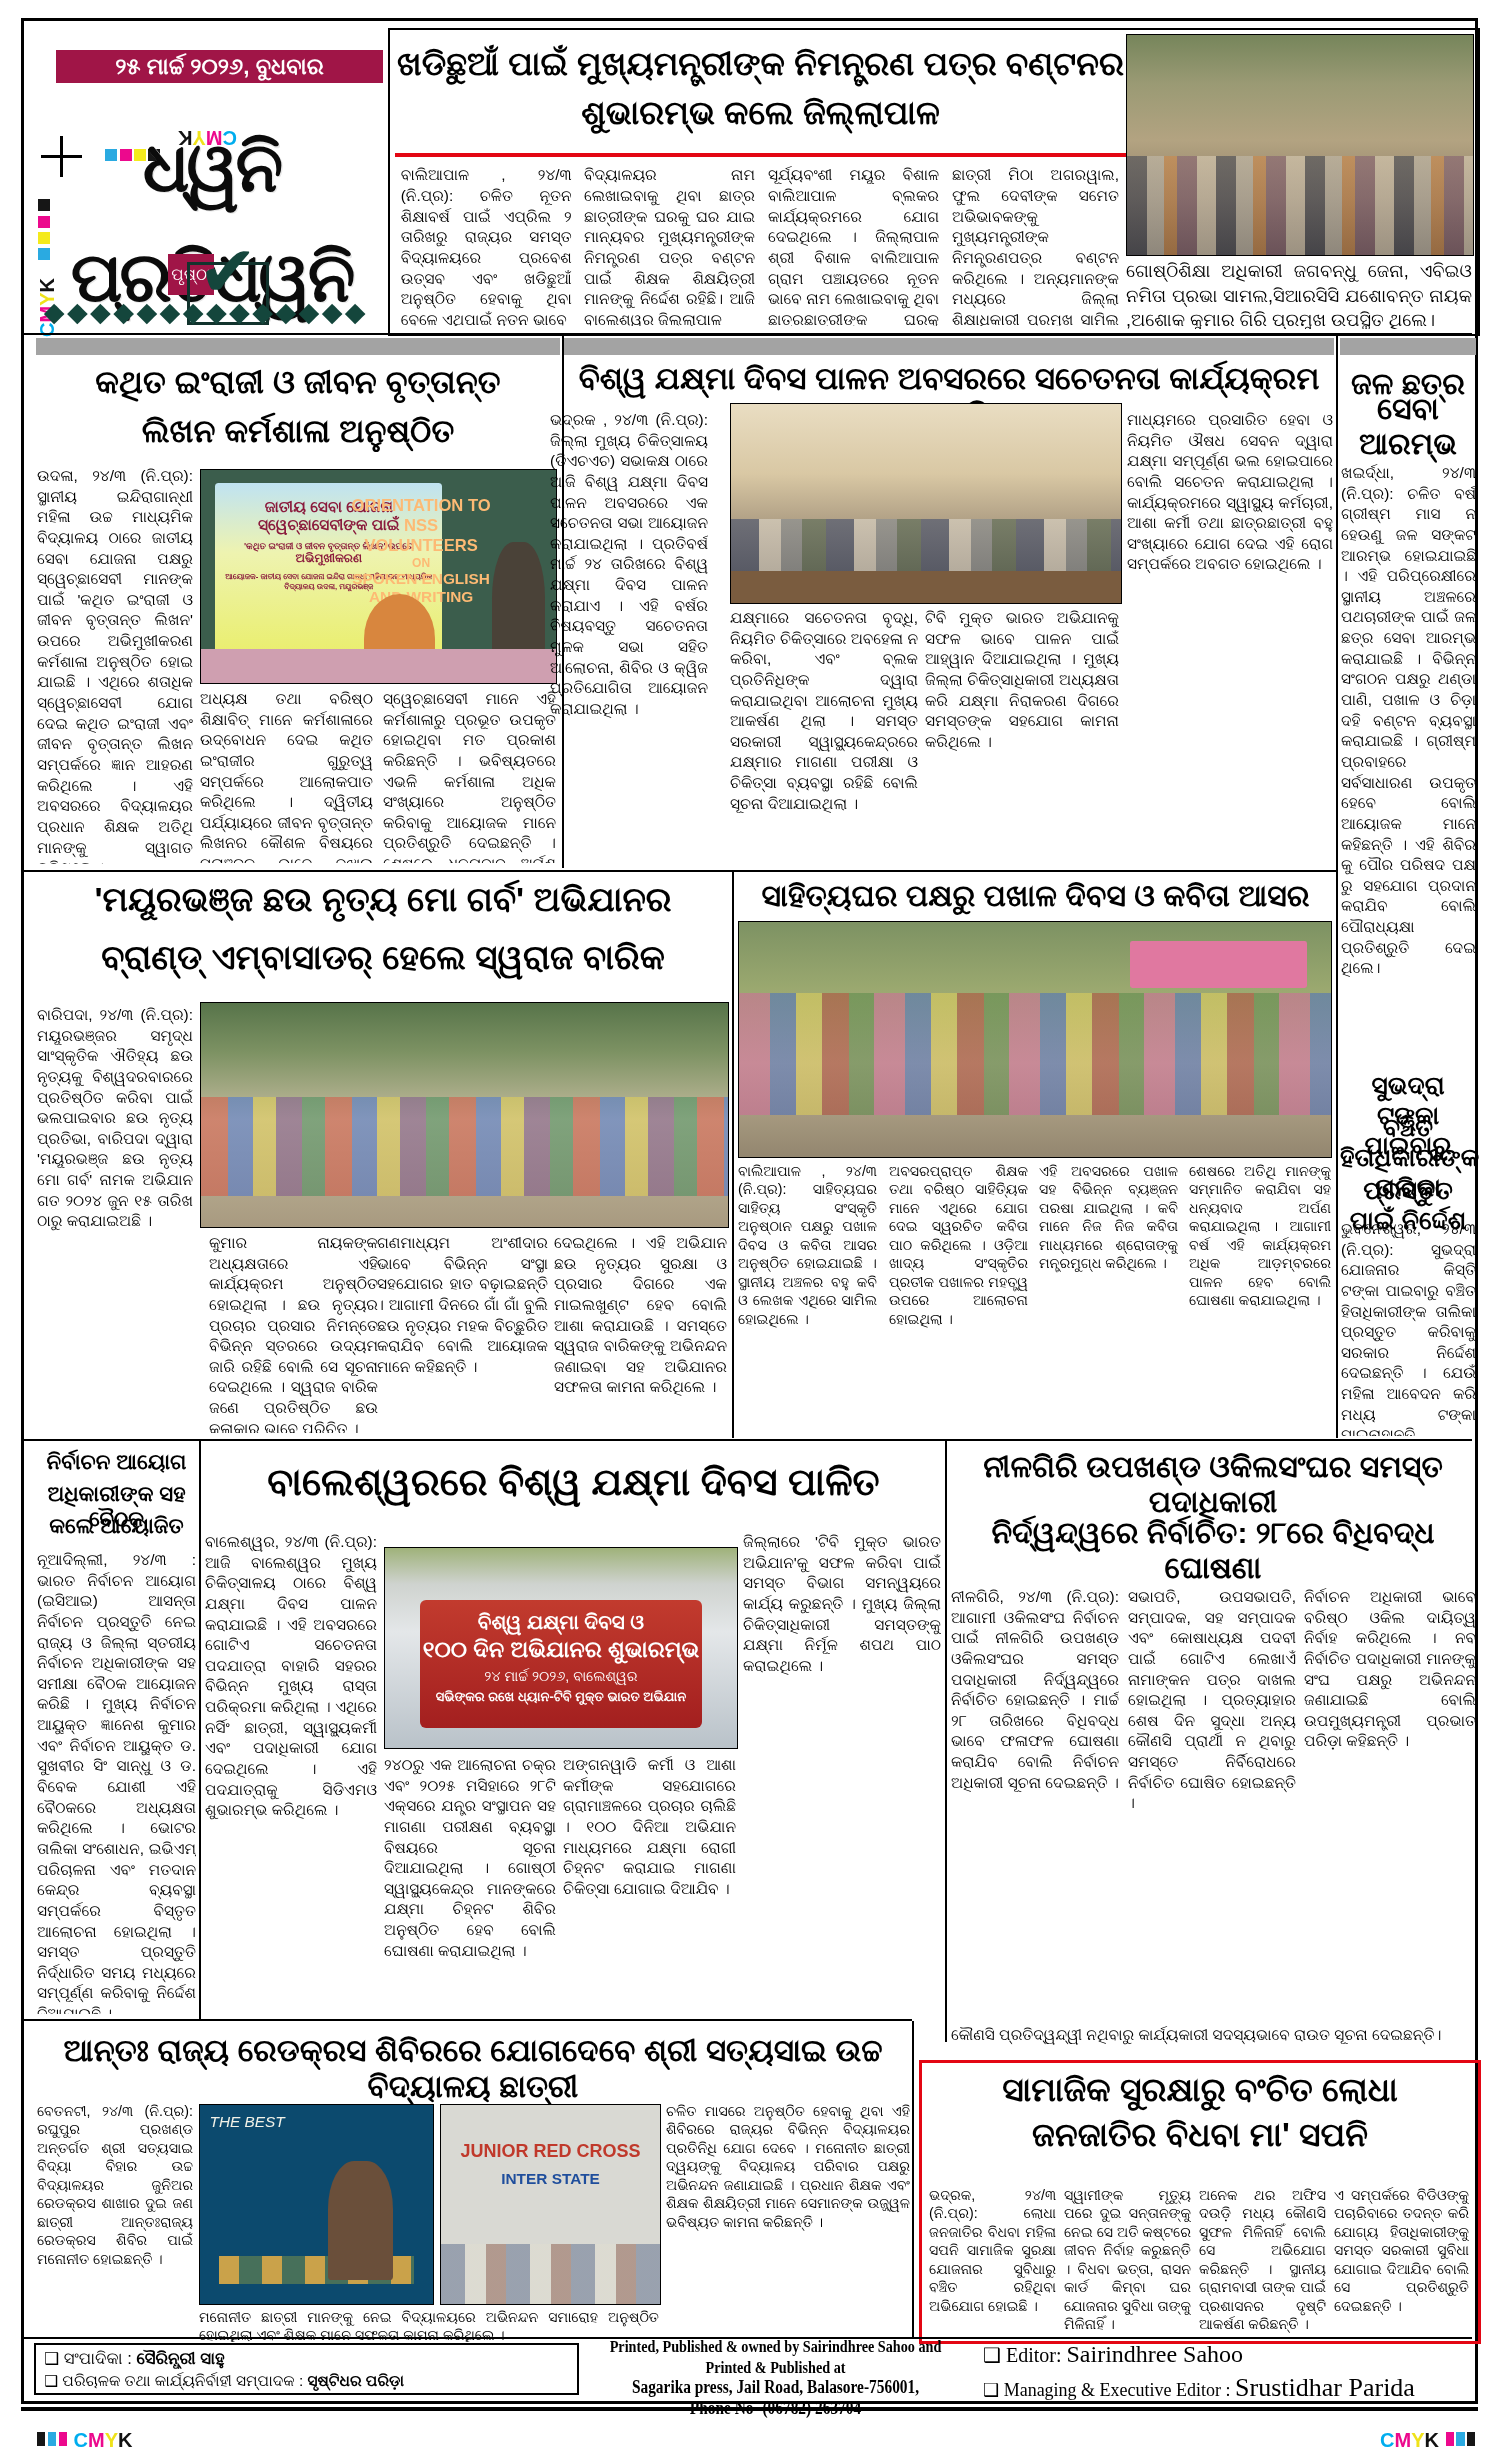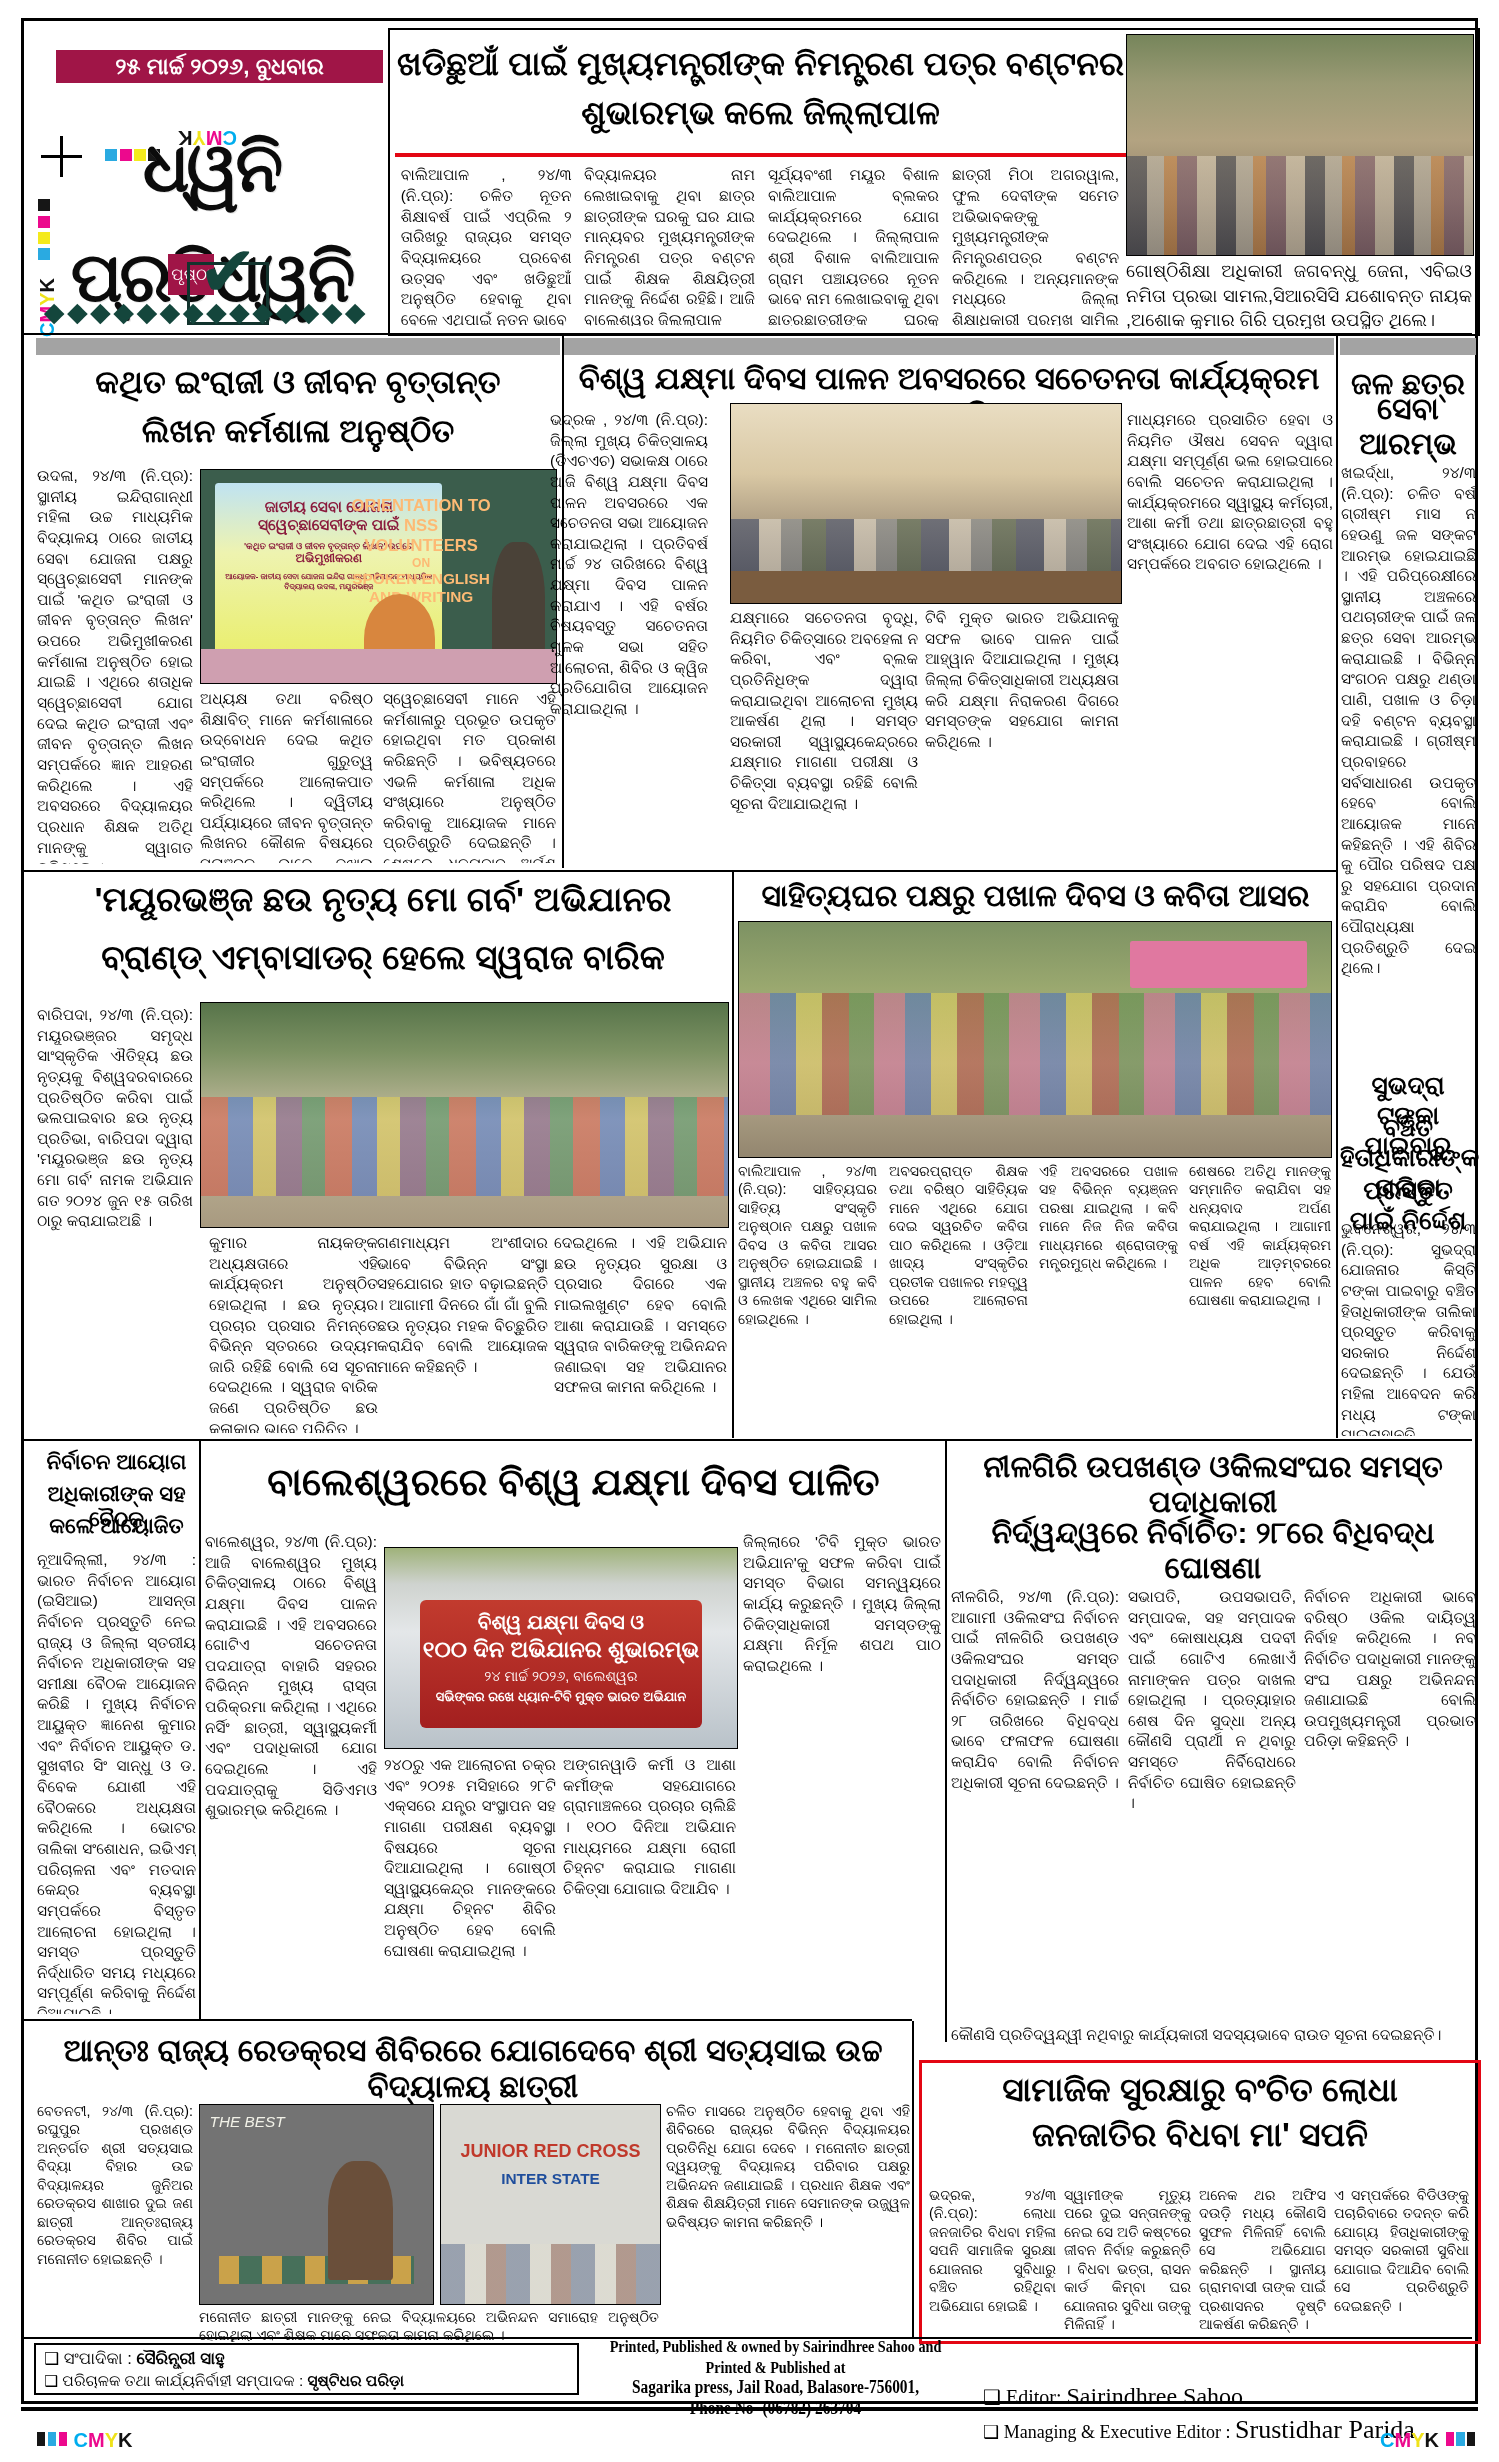--- a/index.html
+++ b/index.html
@@ -170,21 +170,21 @@
   <div class="abs hl" style="left:950px;top:1516px;width:526px;font-size:30px;">ନିର୍ଦ୍ୱନ୍ଦ୍ୱରେ ନିର୍ବାଚିତ: ୨୮ରେ ବିଧିବଦ୍ଧ ଘୋଷଣା</div>
   <div class="abs col" style="left:951px;top:1587px;width:168px;height:431px;">ନୀଳଗିରି, ୨୪/୩ (ନି.ପ୍ର): ଆଗାମୀ ଓକିଲସଂଘ ନିର୍ବାଚନ ପାଇଁ ନୀଳଗିରି ଉପଖଣ୍ଡ ଓକିଲସଂଘର ସମସ୍ତ ପଦାଧିକାରୀ ନିର୍ଦ୍ୱନ୍ଦ୍ୱରେ ନିର୍ବାଚିତ ହୋଇଛନ୍ତି । ମାର୍ଚ୍ଚ ୨୮ ତାରିଖରେ ବିଧିବଦ୍ଧ ଭାବେ ଫଳାଫଳ ଘୋଷଣା କରାଯିବ ବୋଲି ନିର୍ବାଚନ ଅଧିକାରୀ ସୂଚନା ଦେଇଛନ୍ତି ।</div>
   <div class="abs col" style="left:1128px;top:1587px;width:168px;height:431px;">ସଭାପତି, ଉପସଭାପତି, ସମ୍ପାଦକ, ସହ ସମ୍ପାଦକ ଏବଂ କୋଷାଧ୍ୟକ୍ଷ ପଦବୀ ପାଇଁ ଗୋଟିଏ ଲେଖାଏଁ ନାମାଙ୍କନ ପତ୍ର ଦାଖଲ ହୋଇଥିଲା । ପ୍ରତ୍ୟାହାର ଶେଷ ଦିନ ସୁଦ୍ଧା ଅନ୍ୟ କୌଣସି ପ୍ରାର୍ଥୀ ନ ଥିବାରୁ ସମସ୍ତେ ନିର୍ବିରୋଧରେ ନିର୍ବାଚିତ ଘୋଷିତ ହୋଇଛନ୍ତି ।</div>
   <div class="abs col" style="left:1304px;top:1587px;width:172px;height:431px;">ନିର୍ବାଚନ ଅଧିକାରୀ ଭାବେ ବରିଷ୍ଠ ଓକିଲ ଦାୟିତ୍ୱ ନିର୍ବାହ କରିଥିଲେ । ନବ ନିର୍ବାଚିତ ପଦାଧିକାରୀ ମାନଙ୍କୁ ସଂଘ ପକ୍ଷରୁ ଅଭିନନ୍ଦନ ଜଣାଯାଇଛି ବୋଲି ଉପମୁଖ୍ୟମନ୍ତ୍ରୀ ପ୍ରଭାତ ପରିଡ଼ା କହିଛନ୍ତି ।</div>
   <div class="abs col" style="left:951px;top:2025px;width:525px;height:26px;white-space:nowrap;overflow:hidden;">କୌଣସି ପ୍ରତିଦ୍ୱନ୍ଦ୍ୱୀ ନଥିବାରୁ କାର୍ଯ୍ୟକାରୀ ସଦସ୍ୟଭାବେ ରାଉତ ସୂଚନା ଦେଇଛନ୍ତି।</div>
 
   <div class="abs hrule" style="left:21.3px;top:2019px;width:891px;height:1.8px;"></div>
 
   <div class="abs hl" style="left:36px;top:2033px;width:874px;font-size:31px;">ଆନ୍ତଃ ରାଜ୍ୟ ରେଡକ୍ରସ ଶିବିରରେ ଯୋଗଦେବେ ଶ୍ରୀ ସତ୍ୟସାଇ ଉଚ୍ଚ ବିଦ୍ୟାଳୟ ଛାତ୍ରୀ</div>
   <div class="abs col-sm" style="left:37px;top:2102px;width:156px;height:239px;">ବେତନଟୀ, ୨୪/୩ (ନି.ପ୍ର): ରଘୁପୁର ପ୍ରଖଣ୍ଡ ଅନ୍ତର୍ଗତ ଶ୍ରୀ ସତ୍ୟସାଇ ବିଦ୍ୟା ବିହାର ଉଚ୍ଚ ବିଦ୍ୟାଳୟର ଜୁନିଅର ରେଡକ୍ରସ ଶାଖାର ଦୁଇ ଜଣ ଛାତ୍ରୀ ଆନ୍ତଃରାଜ୍ୟ ରେଡକ୍ରସ ଶିବିର ପାଇଁ ମନୋନୀତ ହୋଇଛନ୍ତି ।</div>
-  <div class="abs photo" style="left:199px;top:2104px;width:233px;height:199px;background:#737373;">
+  <div class="abs photo" style="left:199px;top:2104px;width:233px;height:199px;background:#0c4a6e;">
     <div style="color:#f2f2e8;font-size:15.4px;font-style:italic;margin:8.3px 0 0 9.5px;">THE BEST</div>
     <div class="abs" style="left:8%;bottom:10%;width:84%;height:14%;background:repeating-linear-gradient(90deg,#caa24a 0 20px,#47705a 20px 43px);"></div>
     <div class="abs" style="left:55%;top:28%;width:65px;height:60%;background:#6a4f3a;border-radius:40% 40% 3.6px 3.6px;"></div>
   </div>
   <div class="abs photo" style="left:440px;top:2104px;width:219px;height:199px;background:#d9d9d3;text-align:center;">
     <div style="color:#c0392b;font-size:18px;font-weight:bold;margin-top:36px;">JUNIOR RED CROSS</div>
     <div style="color:#1f4e9c;font-size:15.4px;font-weight:bold;margin-top:8.3px;">INTER STATE</div>
     <div class="abs" style="left:0;bottom:0;width:100%;height:30%;opacity:.5;background:repeating-linear-gradient(90deg,#5a6a8a 0 24px,#e0ddd0 24px 45px,#8a5a4a 45px 65px);"></div>
   </div>
   <div class="abs col-sm" style="left:666px;top:2102px;width:244px;height:239px;">ଚଳିତ ମାସରେ ଅନୁଷ୍ଠିତ ହେବାକୁ ଥିବା ଏହି ଶିବିରରେ ରାଜ୍ୟର ବିଭିନ୍ନ ବିଦ୍ୟାଳୟର ପ୍ରତିନିଧି ଯୋଗ ଦେବେ । ମନୋନୀତ ଛାତ୍ରୀ ଦ୍ୱୟଙ୍କୁ ବିଦ୍ୟାଳୟ ପରିବାର ପକ୍ଷରୁ ଅଭିନନ୍ଦନ ଜଣାଯାଇଛି । ପ୍ରଧାନ ଶିକ୍ଷକ ଏବଂ ଶିକ୍ଷକ ଶିକ୍ଷୟିତ୍ରୀ ମାନେ ସେମାନଙ୍କ ଉଜ୍ଜ୍ୱଳ ଭବିଷ୍ୟତ କାମନା କରିଛନ୍ତି ।</div>
@@ -210,21 +210,21 @@
       <span>❑ ପରିଚାଳକ ତଥା କାର୍ଯ୍ୟନିର୍ବାହୀ ସମ୍ପାଦକ :</span>
       <span style="font-weight:bold;">ସୃଷ୍ଟିଧର ପରିଡ଼ା</span>
     </div>
   </div>
   <div class="abs serif" style="left:592px;top:2340px;width:367px;text-align:center;font-weight:bold;">
     <div style="font-size:14.2px;transform:scaleY(1.25);">Printed, Published &amp; owned by Sairindhree Sahoo and Printed &amp; Published at</div>
     <div style="font-size:15.4px;transform:scaleY(1.25);margin-top:3.6px;">Sagarika press, Jail Road, Balasore-756001,</div>
     <div style="font-size:15.4px;transform:scaleY(1.25);margin-top:3.6px;">Phone No- (06782) 263704</div>
   </div>
   <div class="abs serif" style="left:983px;top:2341px;width:493px;">
-    <div style="font-size:20px;margin-top:42px;">
+    <div style="font-size:20px;">
       <span>❑ Editor:</span>
       <span style="font-size:24px;">Sairindhree Sahoo</span>
     </div>
     <div style="font-size:18px;margin-top:4.7px;">
       <span>❑ Managing &amp;  Executive Editor :</span>
       <span style="font-size:26px;">Srustidhar Parida</span>
     </div>
   </div>
 
   <div class="abs" style="left:36px;top:2429px;font-size:20px;font-weight:bold;">

